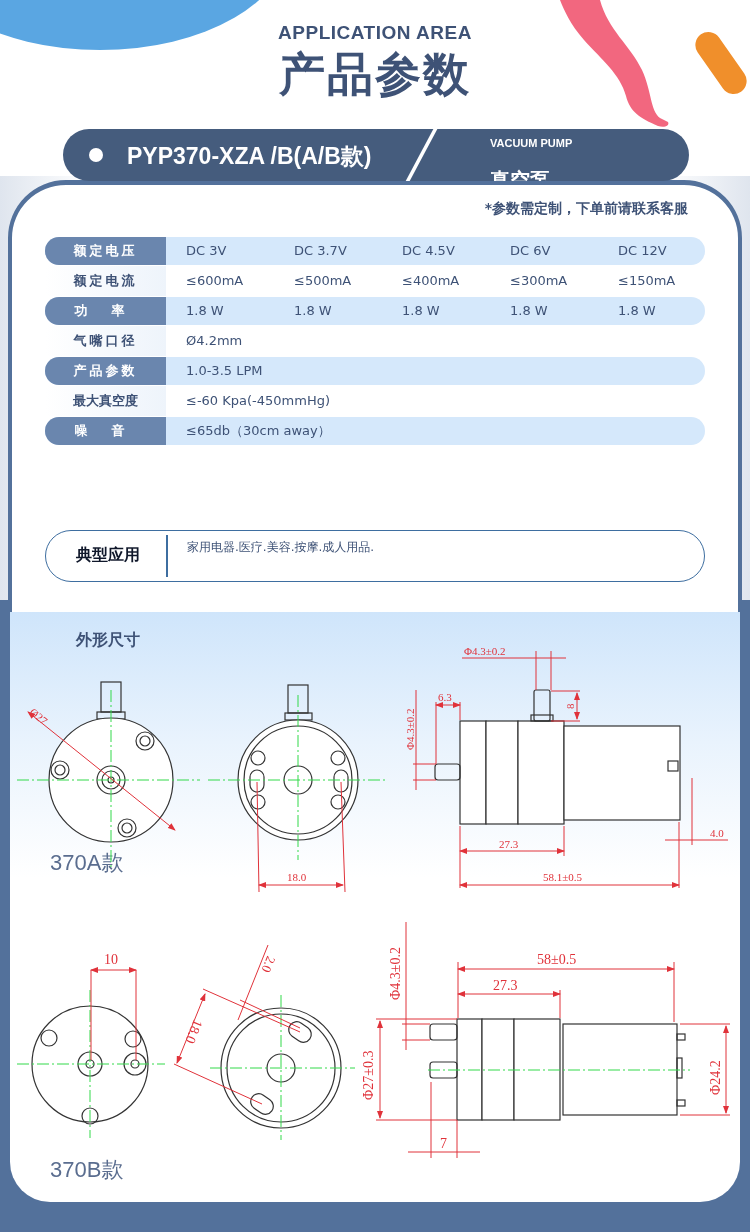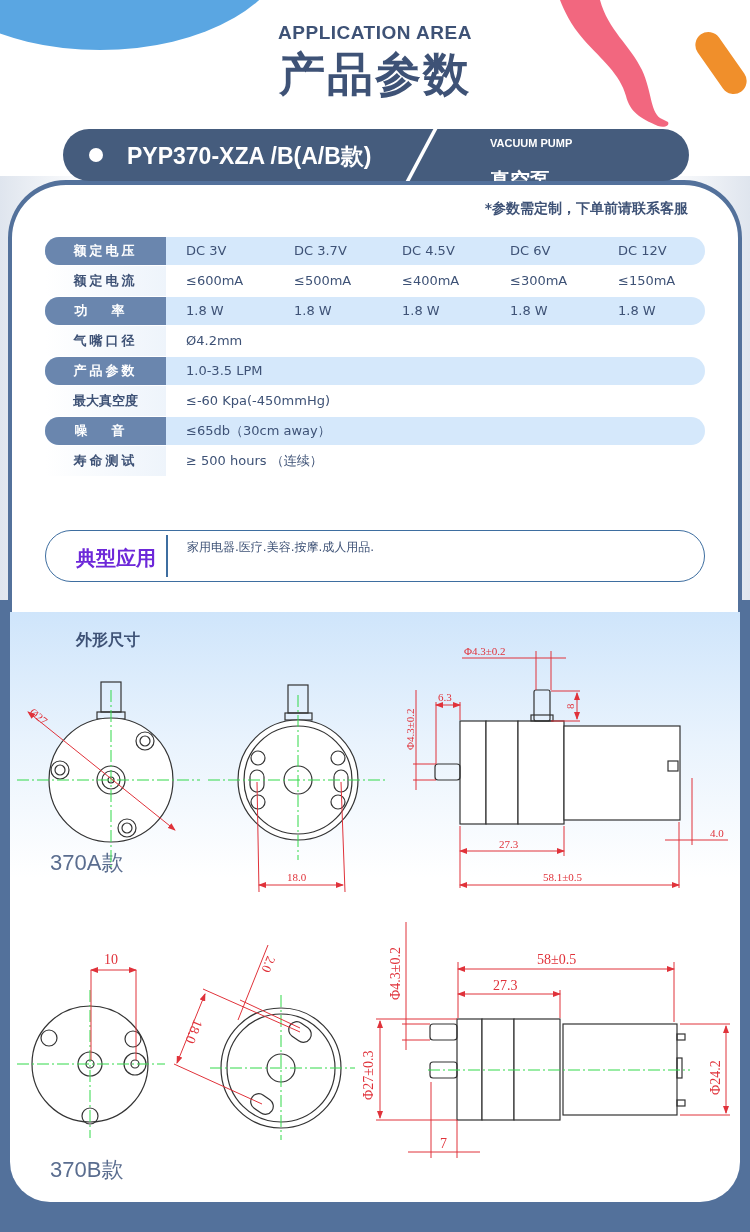--- a/index.html
+++ b/index.html
@@ -99,21 +99,21 @@
   .spec-label.tight { letter-spacing: 0; }
   .spec-cell {
     position: absolute; top: 0; height: 30px; line-height: 30px;
     font-size: 13px; font-weight: normal; color: #3e5276; white-space: nowrap;
   }
   .app-box {
     position: absolute; left: 45px; top: 530px; width: 660px; height: 52px;
     border: 1.5px solid #3e6ea0; border-radius: 26px;
   }
   .app-title {
-    position: absolute; left: 30px; top: 14px; font-size: 20px; font-weight: bold; color: #6d28d9;
+    position: absolute; left: 30px; top: 14px; font-size: 16px; font-weight: bold; color: #0f172a;
   }
   .app-divider {
     position: absolute; left: 120px; top: 4px; width: 1.5px; height: 42px; background: #3e6ea0;
   }
   .app-line {
     position: absolute; left: 141px; font-size: 12px; color: #3e5276; white-space: nowrap;
   }
   .dims-title {
     position: absolute; left: 76px; top: 630px; font-size: 16px; font-weight: bold; color: #3e5276;
   }
@@ -195,25 +195,20 @@
   <div class="spec-row">
     <div class="label-bg"></div>
     <div class="spec-label tight">最大真空度</div>
     <div class="spec-cell" style="left:141px">≤-60 Kpa(-450mmHg)</div>
   </div>
   <div class="spec-row shaded">
     <div class="row-bg"></div>
       <div class="label-bg"></div>
     <div class="spec-label wide">噪音</div>
     <div class="spec-cell" style="left:141px">≤65db（30cm away）</div>
-  </div>
-  <div class="spec-row">
-    <div class="label-bg"></div>
-    <div class="spec-label">寿命测试</div>
-    <div class="spec-cell" style="left:141px">≥ 500 hours （连续）</div>
   </div>
 </div>
 
 <div class="app-box">
   <div class="app-title">典型应用</div>
   <div class="app-divider"></div>
   <div class="app-line" style="top:8px">家用电器.医疗.美容.按摩.成人用品.</div>
 </div>
 
 <div class="dims-title">外形尺寸</div>

